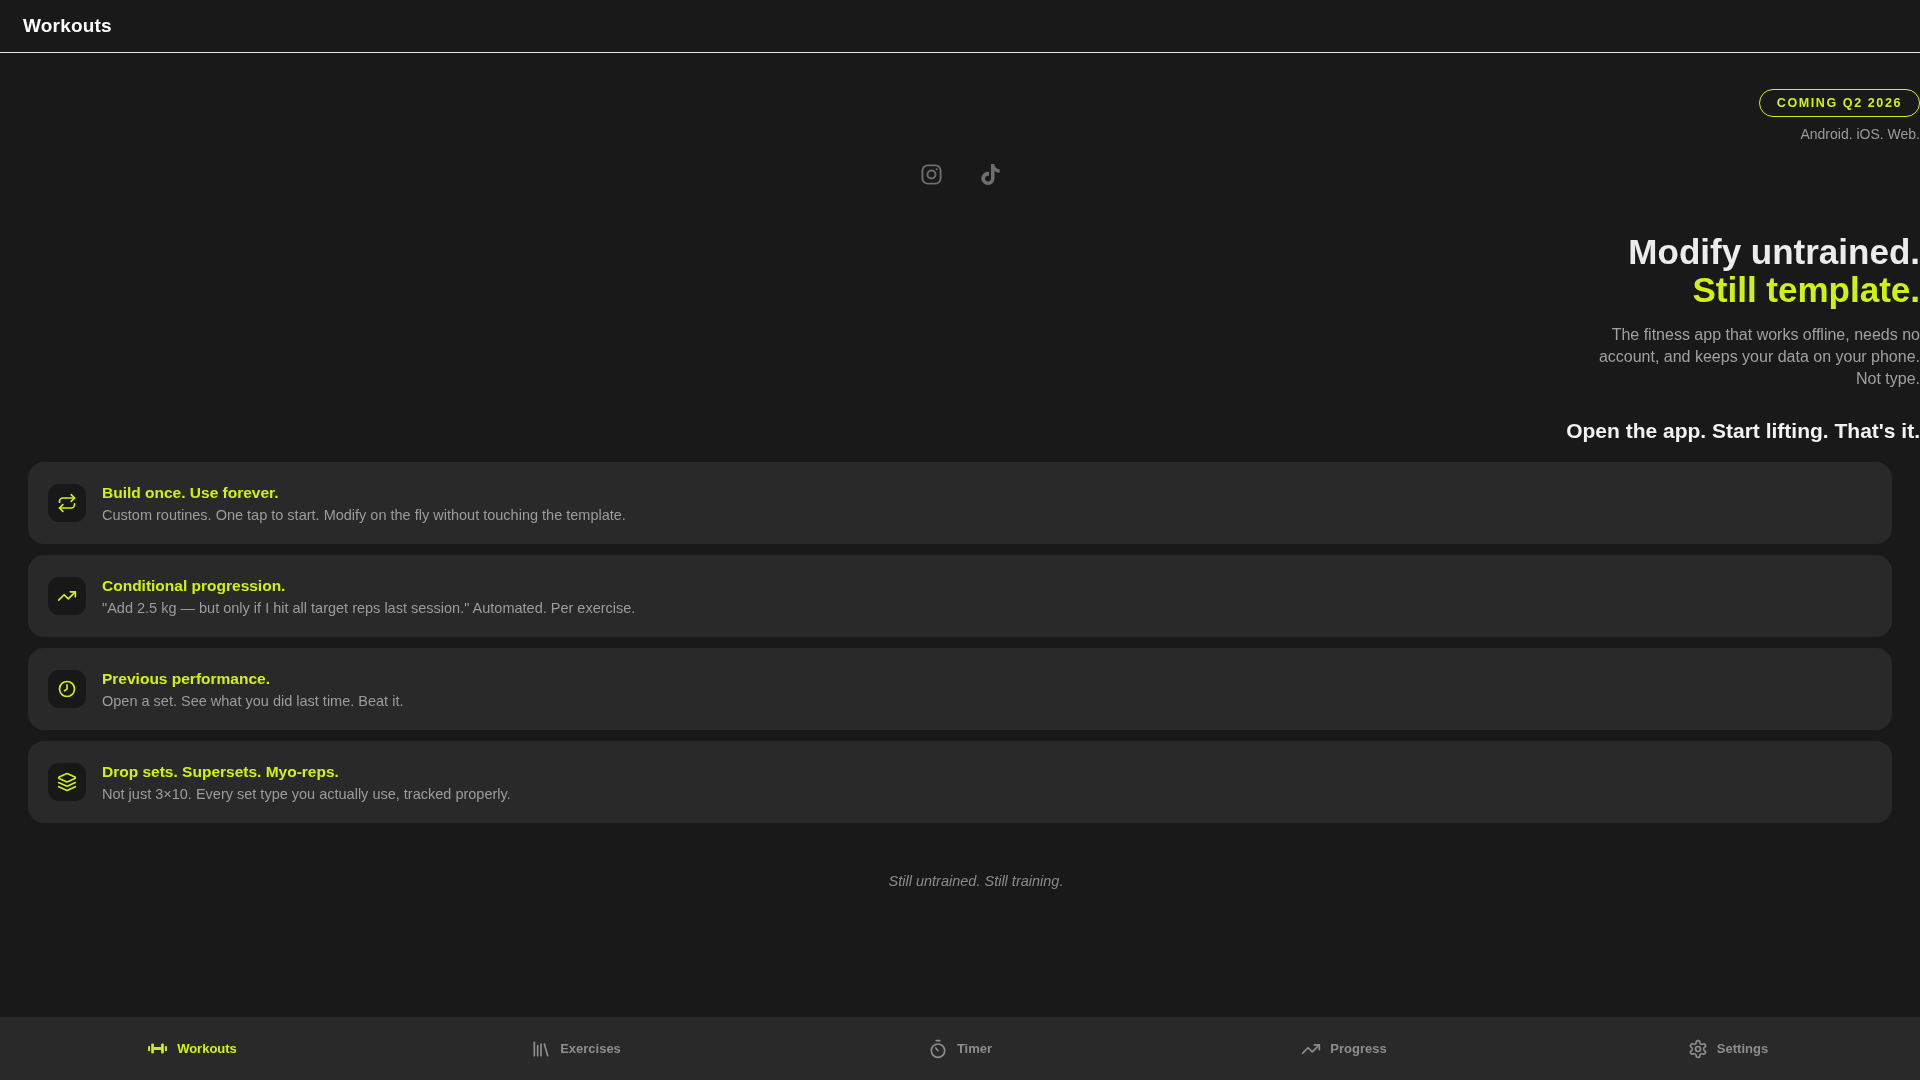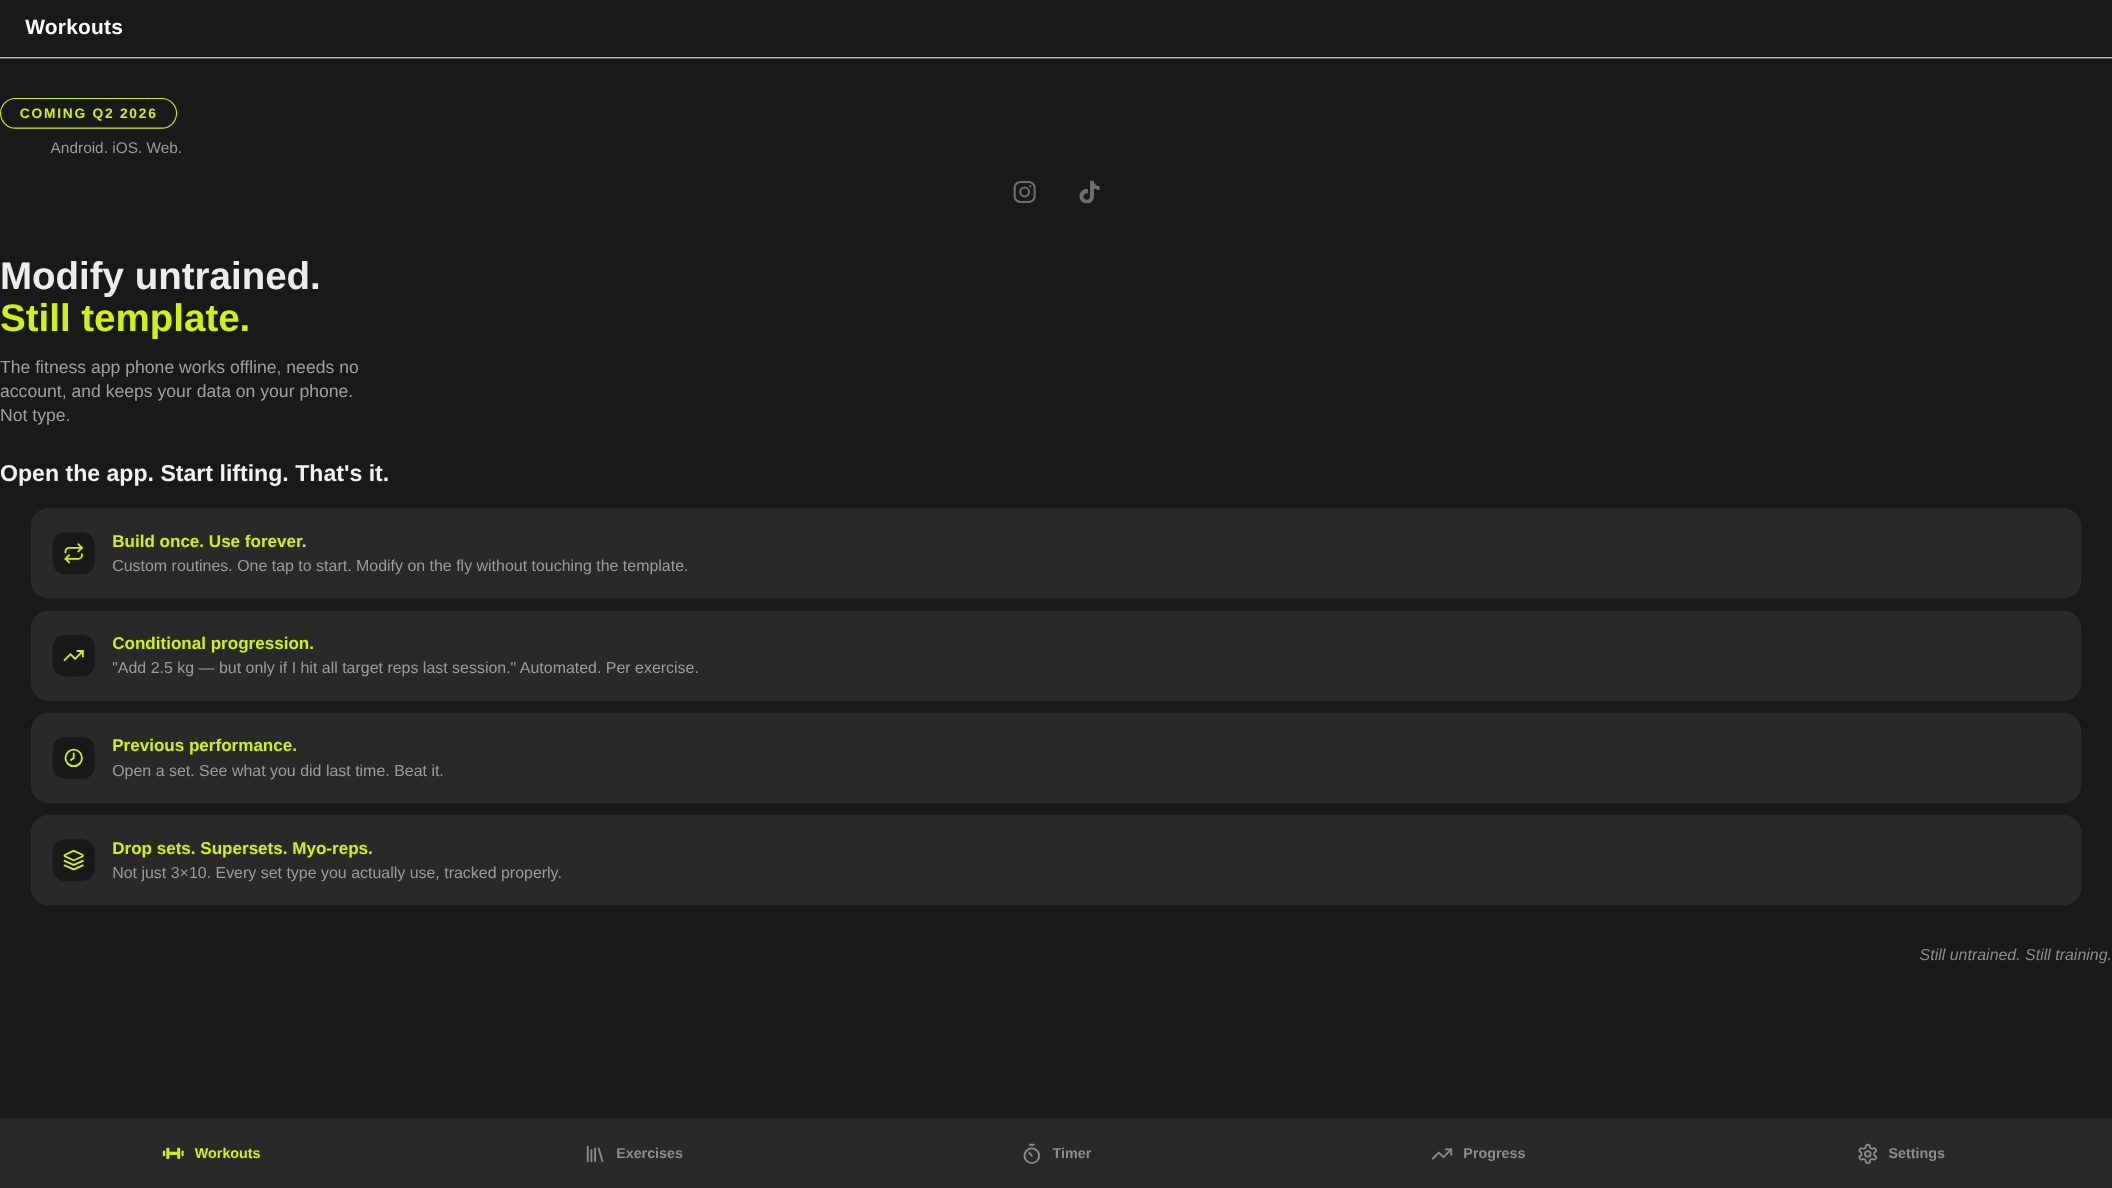--- a/index.html
+++ b/index.html
@@ -20,21 +20,21 @@
   }
   
   .header{
     height:53px;
     display:flex;align-items:center;
     padding:0 23px;
     border-bottom:1px solid #e6e6e6;
   }
   .header-title{font-size:19px;font-weight:700;color:#ffffff;letter-spacing:.2px;}
   
-  .hero{text-align:left;}
+  .hero{text-align:right;}
   .badge{
     display:inline-block;
     margin-top:36px;
     padding:6px 17px;
     border:1.5px solid var(--accent);
     border-radius:999px;
     color:var(--accent);
     font-size:12.5px;
     font-weight:700;
     letter-spacing:1.6px;
@@ -98,22 +98,22 @@
     font-weight:700;
     font-size:15.5px;
     margin-bottom:5px;
   }
   .card-desc{
     color:var(--gray);
     font-size:14.5px;
   }
   
   .tagline{
-    margin-top:38px;
-    text-align:right;
+    margin-top:50px;
+    text-align:center;
     font-style:italic;
     font-size:14.5px;
     color:var(--graydim);
     padding-left:32px;
   }
   
   .bottom-nav{
     position:absolute;left:0;right:0;bottom:0;
     height:63px;
     background:#292929;
@@ -159,21 +159,21 @@
       </svg>
     </span>
   </div>
 
   <div class="heading">
     <div>Modify untrained.</div>
     <div class="accent-line">Still template.</div>
   </div>
 
   <div class="description">
-    <div>The fitness app phone works offline, needs no</div>
+    <div>The fitness app that works offline, needs no</div>
     <div>account, and keeps your data on your phone.</div>
     <div>Not type.</div>
   </div>
 
   <div class="cta">Open the app. Start lifting. That's it.</div>
 </div>
 
 <div class="features">
 
   <div class="card">

